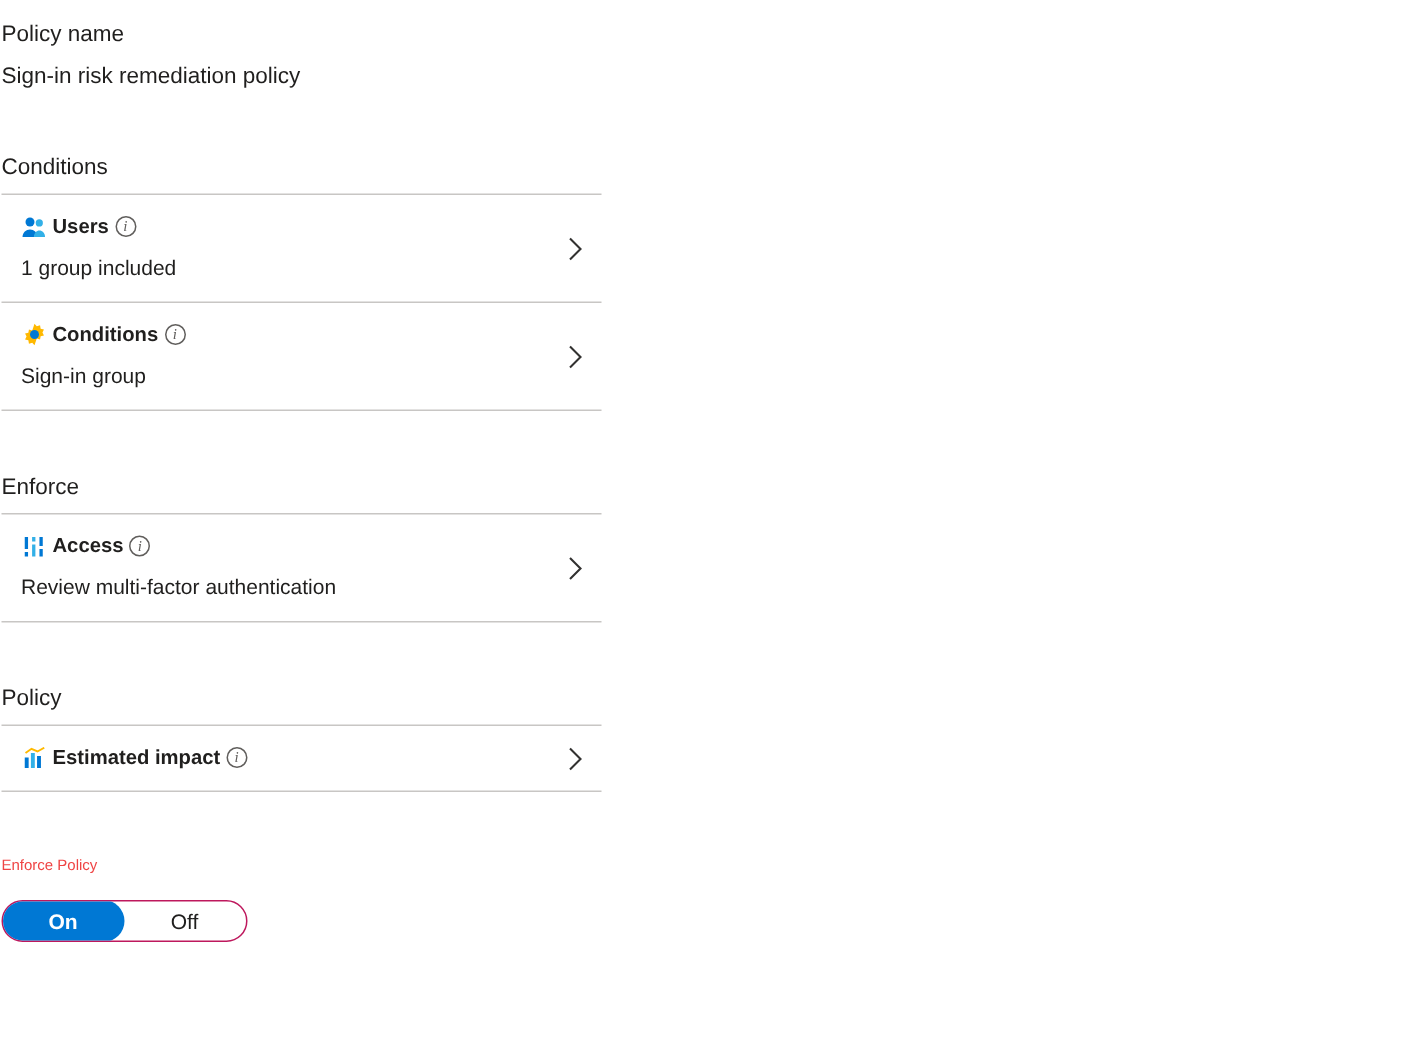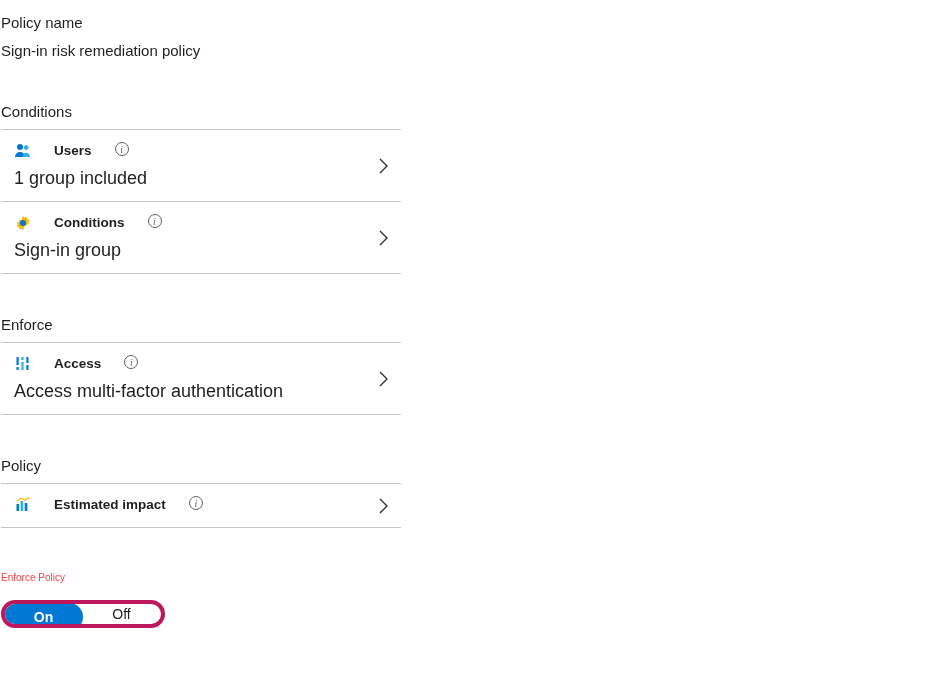--- a/index.html
+++ b/index.html
@@ -41,32 +41,32 @@
   }
   .section-spacer-lg { height: 41px; }
   .card {
     position: relative;
     border-bottom: 1px solid #c8c6c4;
     padding: 12px 0 13px 0;
     cursor: pointer;
   }
   .card-head {
     display: flex;
-    align-items: flex-start;
-    gap: 23px;
+    align-items: center;
+    gap: 4px;
     padding-left: 13px;
   }
   .card-title {
     font-size: 13.5px;
     font-weight: bold;
     color: #201f1e;
     line-height: 18px;
   }
   .card-sub {
-    font-size: 18px;
+    font-size: 14px;
     color: #201f1e;
     line-height: 20px;
     padding-left: 13px;
     padding-top: 8px;
   }
   .chev {
     position: absolute;
     right: 10px;
     top: 50%;
     transform: translateY(-50%);
@@ -101,21 +101,21 @@
     font-size: 10px;
     color: #ef4444;
     line-height: 20px;
     padding-top: 40px;
   }
   .toggle {
     margin-top: 12px;
     display: flex;
     width: 164px;
     height: 28px;
-    border: 4px solid #be185d;
+    border: 1px solid #be185d;
     border-radius: 14px;
     overflow: hidden;
     box-sizing: border-box;
     background: #ffffff;
   }
   .toggle-opt {
     flex: 1;
     display: flex;
     align-items: center;
     justify-content: center;
@@ -199,21 +199,21 @@
           <rect x="6.4" y="1" width="2.2" height="13" fill="#32b0e7"></rect>
           <rect x="11.3" y="1" width="2.2" height="13" fill="#0078d4"></rect>
           <rect x="0.8" y="9" width="3.6" height="2" fill="#ffffff"></rect>
           <rect x="5.7" y="4" width="3.6" height="2" fill="#ffffff"></rect>
           <rect x="10.6" y="7" width="3.6" height="2" fill="#ffffff"></rect>
         </svg>
       </span>
       <span class="card-title">Access</span>
       <span class="info-icon">i</span>
     </div>
-    <div class="card-sub">Access multi-factor authentication</div>
+    <div class="card-sub">Review multi-factor authentication</div>
     <span class="chev">
       <svg width="14" height="22" viewBox="0 0 14 22">
           <path d="M3 4 L10 11 L3 18" fill="none" stroke="#323130" stroke-width="1.4"></path>
         </svg>
     </span>
   </div>
 
   <div class="section-spacer-lg"></div>
 
   <div class="section-title">Policy</div>

